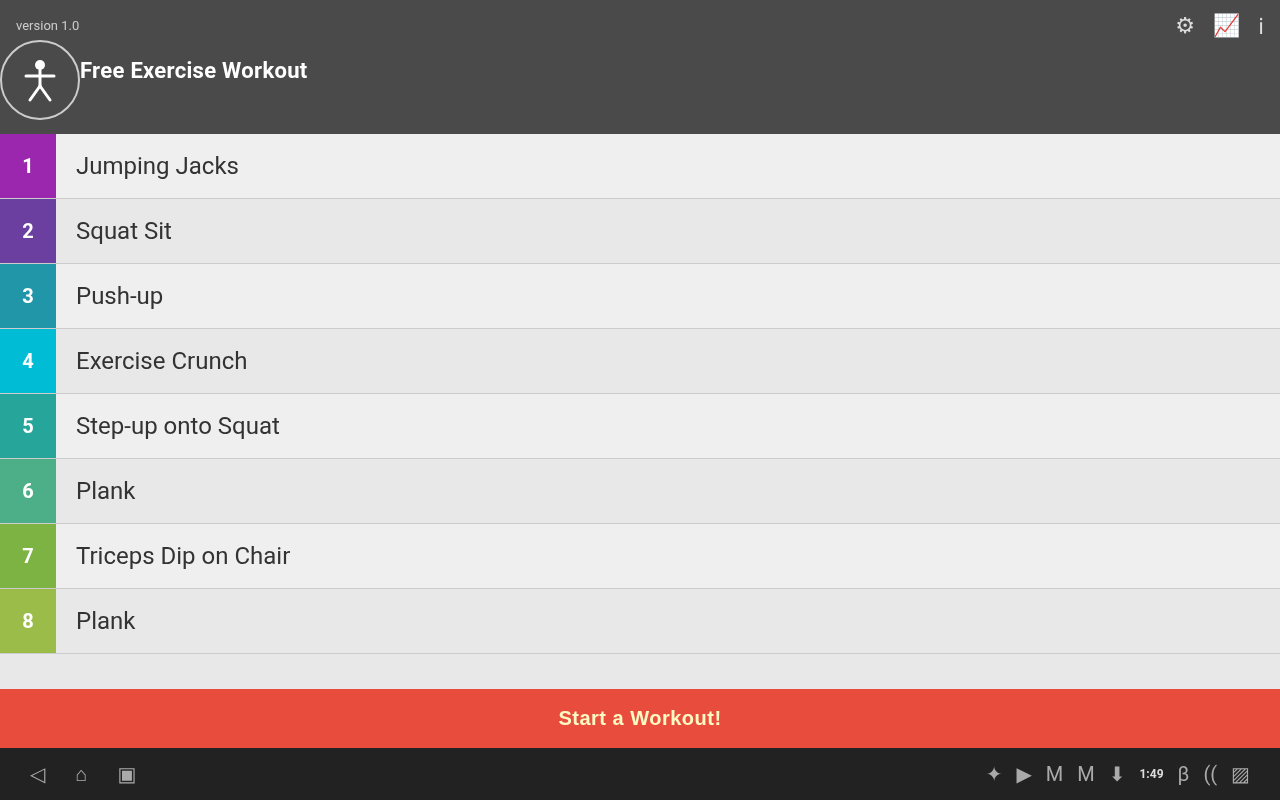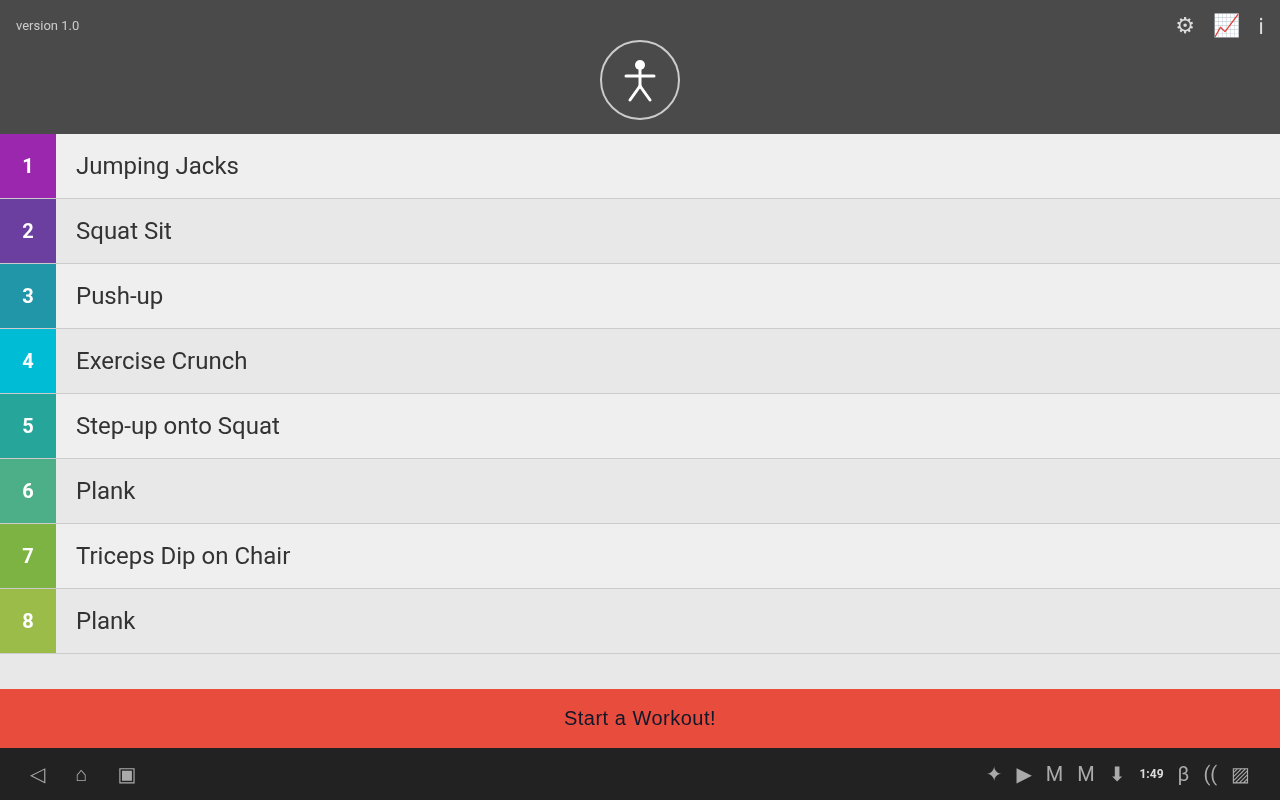--- a/index.html
+++ b/index.html
@@ -10,21 +10,21 @@
       background: #555;
       overflow: hidden;
       display: flex;
       flex-direction: column;
     }
 
     
     .header {
       background: #4a4a4a;
       display: flex;
-      flex-direction: column;
+      flex-direction: row;
       align-items: center;
       padding: 12px 0 14px 0;
       position: relative;
       flex-shrink: 0;
     }
     .header-top {
       width: 100%;
       display: flex;
       justify-content: space-between;
       align-items: center;
@@ -110,23 +110,23 @@
     .color-blue   { background-color: #2196a8; }
     .color-teal   { background-color: #00bcd4; }
     .color-cyan   { background-color: #26a69a; }
     .color-green  { background-color: #4caf88; }
     .color-lime   { background-color: #7cb342; }
     .color-olive  { background-color: #9cbc4a; }
 
     
     .start-button {
       background: #e74c3c;
-      color: #0f172a;
+      color: #fef9c3;
       font-size: 20px;
-      font-weight: normal;
+      font-weight: bold;
       padding: 18px;
       text-align: center;
       cursor: pointer;
       flex-shrink: 0;
       border: none;
       width: 100%;
       letter-spacing: 0.5px;
     }
 
     
@@ -180,20 +180,21 @@
       <circle cx="24" cy="9" r="5" fill="white"></circle>
 
       <line x1="24" y1="14" x2="24" y2="30" stroke="white" stroke-width="3" stroke-linecap="round"></line>
 
       <line x1="10" y1="20" x2="38" y2="20" stroke="white" stroke-width="3" stroke-linecap="round"></line>
 
       <line x1="24" y1="30" x2="14" y2="44" stroke="white" stroke-width="3" stroke-linecap="round"></line>
       <line x1="24" y1="30" x2="34" y2="44" stroke="white" stroke-width="3" stroke-linecap="round"></line>
     </svg>
   </div>
+  <span class="app-title">Free Exercise Workout</span>
 </div>
 
 <div class="exercise-list">
 <div class="exercise-item">
       <div class="exercise-number color-purple">1</div>
       <div class="exercise-name">Jumping Jacks</div>
     </div>
     <div class="exercise-item">
       <div class="exercise-number color-violet">2</div>
       <div class="exercise-name">Squat Sit</div>

